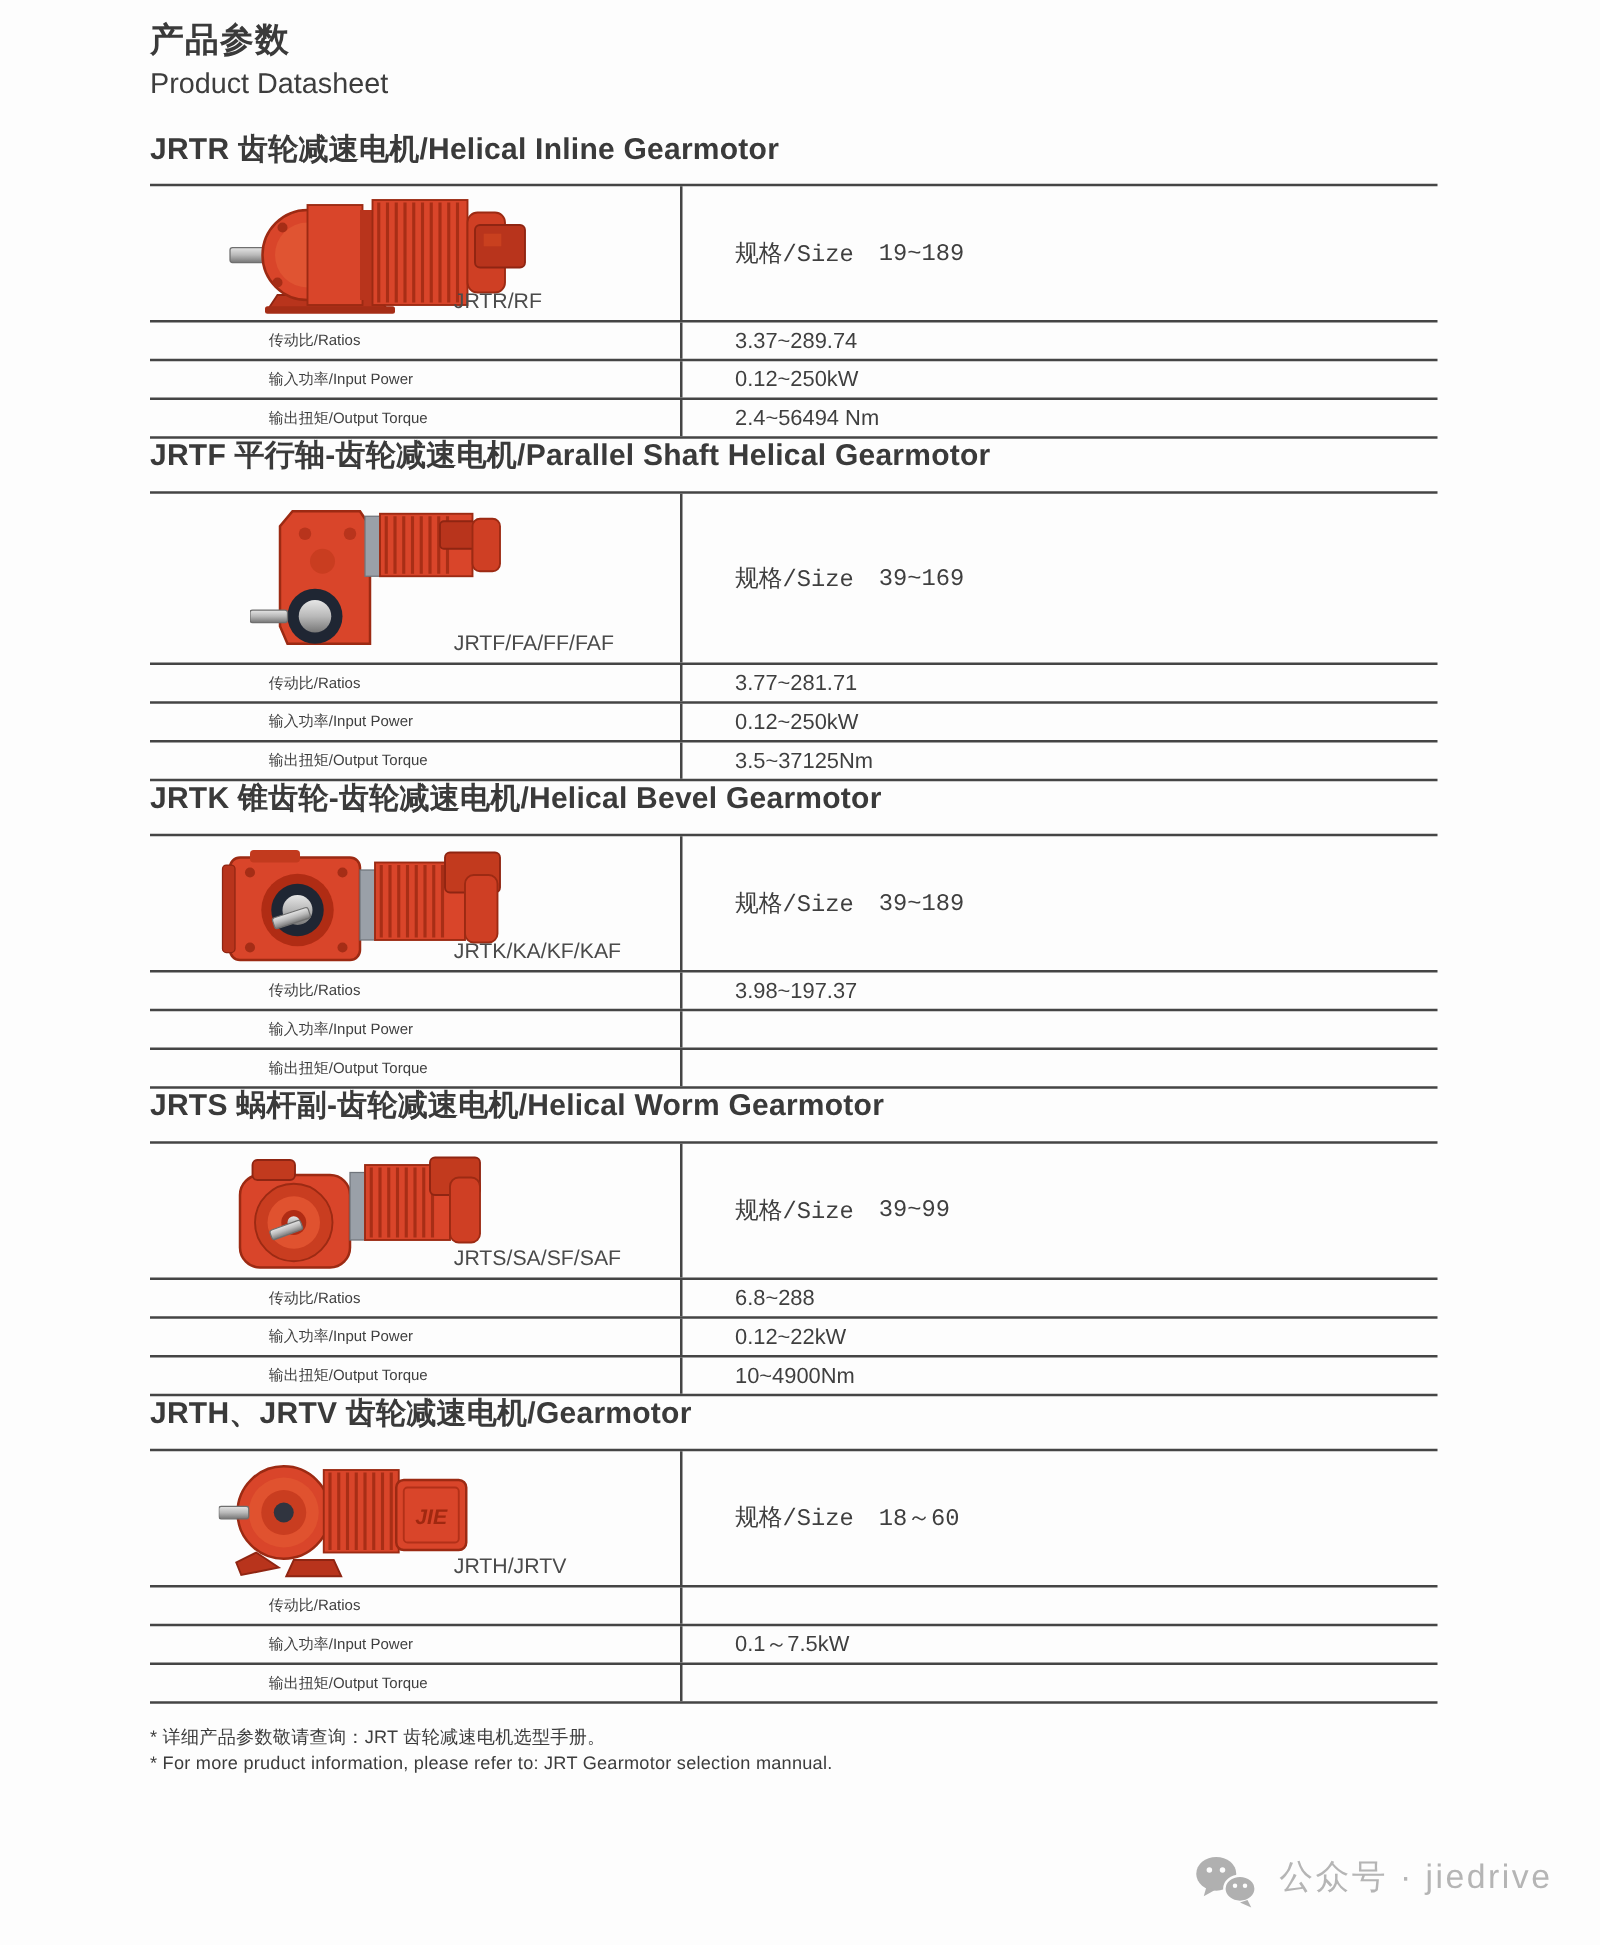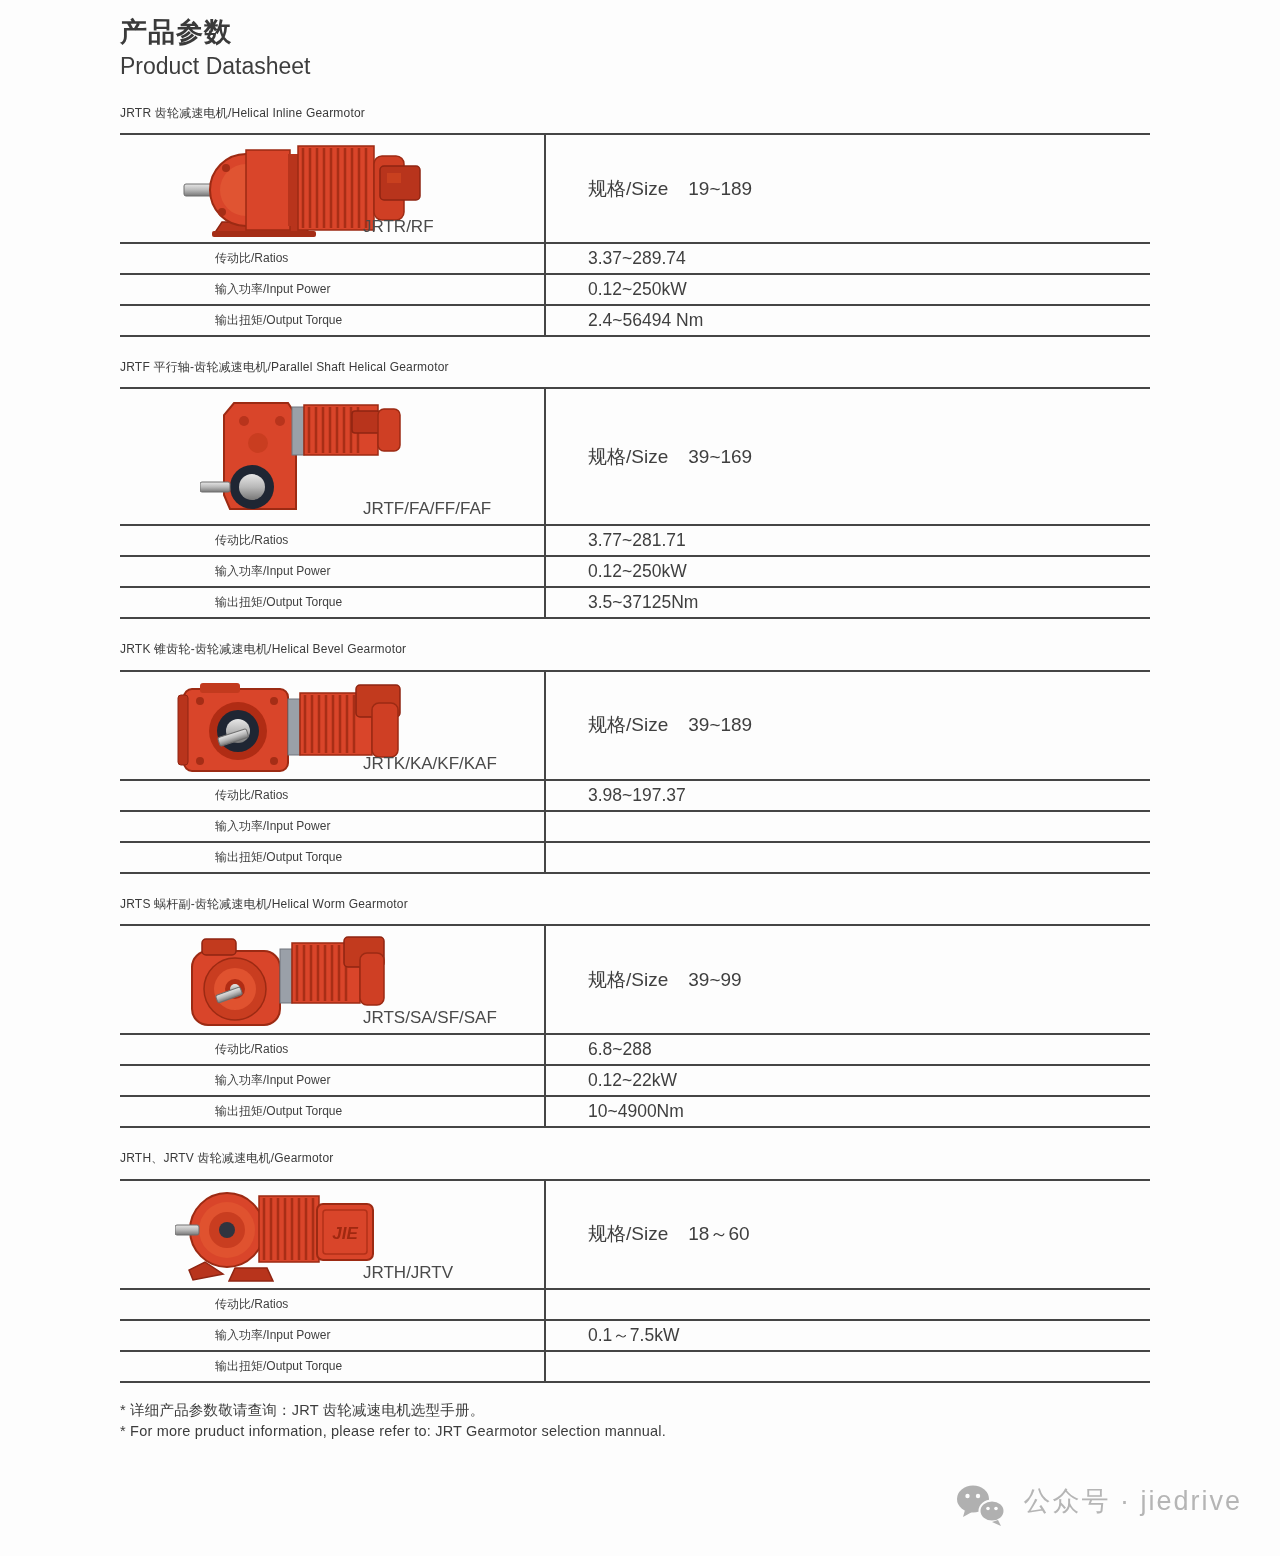--- a/index.html
+++ b/index.html
@@ -12,35 +12,35 @@
   }
   *{margin:0;padding:0;box-sizing:border-box;}
   html,body{width:1280px;height:1556px;overflow:hidden;background:#fdfdfd;
     font-family:"Liberation Sans","DejaVu Sans",sans-serif;color:var(--ink);}
   .page{position:relative;width:1280px;height:1556px;}
   .content{padding:16px 0 0 120px;width:1150px;}
 
   .title-zh{font-size:27px;font-weight:bold;letter-spacing:1px;line-height:1.25;}
   .title-en{font-size:23px;font-weight:400;color:#3d3d3d;line-height:1.3;margin-top:2px;margin-bottom:24px;}
 
-  .section-title{font-size:12px;font-weight:normal;line-height:1.2;margin-bottom:13px;letter-spacing:0.2px;}
+  .section-title{font-size:24px;font-weight:bold;line-height:1.2;margin-bottom:13px;letter-spacing:0.2px;}
   .section{margin-bottom:0;}
-  .section + .section{margin-top:23px;}
+  .section + .section{}
 
   .ptable{width:1030px;border-top:2px solid var(--line);}
   .prow{display:flex;border-bottom:2px solid var(--line);}
   .cell-l{width:426px;border-right:2px solid var(--line);position:relative;flex:none;}
   .cell-r{flex:1;display:flex;align-items:center;padding-left:42px;}
   .img-row{height:109px;}
   .img-row.tall{height:137px;}
   .img-row.h110{height:109px;}
   .data-row{height:31px;}
   .data-row .cell-l{display:flex;align-items:center;padding-left:95px;font-size:12px;color:#3f3f3f;}
   .data-row .cell-r{font-size:17.5px;color:#3f3f3f;}
-  .size-line{font-size:19px;color:#3f3f3f;display:flex;gap:20px;align-items:center;}
+  .size-line{font-size:19px;color:#3f3f3f;display:flex;gap:20px;align-items:center;font-family:Liberation Mono, monospace;}
   .img-caption{position:absolute;left:243px;bottom:5px;font-size:17px;color:#4a4a4a;white-space:nowrap;}
   .motor-svg{position:absolute;}
 
   .footnotes{margin-top:17px;font-size:14.5px;line-height:1.5;color:#3c3c3c;letter-spacing:0.2px;}
 
   .wechat-footer{position:absolute;right:38px;top:1483px;display:flex;gap:14px;}
   .wechat-footer .acct{font-size:27px;color:var(--footer-gray);letter-spacing:2px;}
 </style>
 </head>
 <body>

